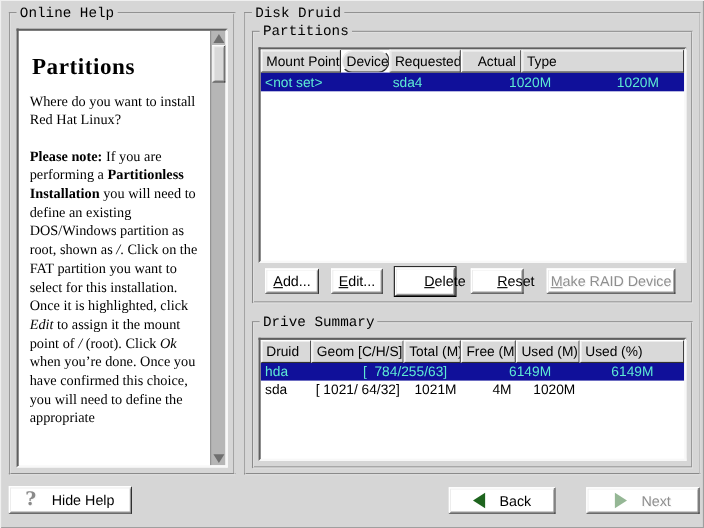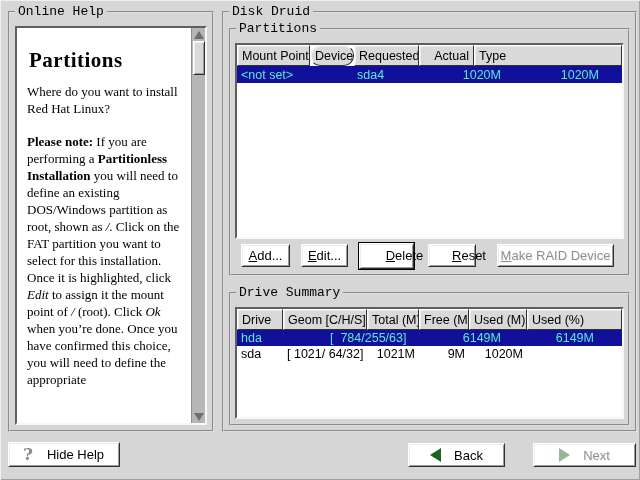--- a/index.html
+++ b/index.html
@@ -200,21 +200,21 @@
           <span><span class="mn">M</span><span>ake RAID Device</span></span>
         </div>
     </div>
   </div>
 
   <div class="frame" id="drive-frame">
     <span class="legend">Drive Summary</span>
 
     <div class="sunken" id="dtable">
       <div class="thead">
-        <div class="hcell dc0">Drive</div>
+        <div class="hcell dc0">Druid</div>
         <div class="hcell dc1">Geom [C/H/S]</div>
         <div class="hcell dc2">Total (M)</div>
         <div class="hcell dc3">Free (M)</div>
         <div class="hcell dc4">Used (M)</div>
         <div class="hcell grow">Used (%)</div>
       </div>
 
       <div class="trow drow selected">
         <div class="cell dc0">hda</div>
         <div class="cell dc1 num">[  784/255/63]</div>
@@ -226,21 +226,21 @@
             <div class="usage-fill" style="width: 0%;"></div>
           </div>
           <div class="pct">0%</div>
         </div>
       </div>
 
       <div class="trow drow">
         <div class="cell dc0">sda</div>
         <div class="cell dc1 num">[ 1021/ 64/32]</div>
         <div class="cell dc2 num">1021M</div>
-        <div class="cell dc3 num">9M</div>
+        <div class="cell dc3 num">4M</div>
         <div class="cell dc4 num">1020M</div>
       </div>
     </div>
   </div>
 </div>
 
 <div class="btn" id="hide-help-btn">
   <span class="q-icon">?</span>
   <span>Hide Help</span>
 </div>

